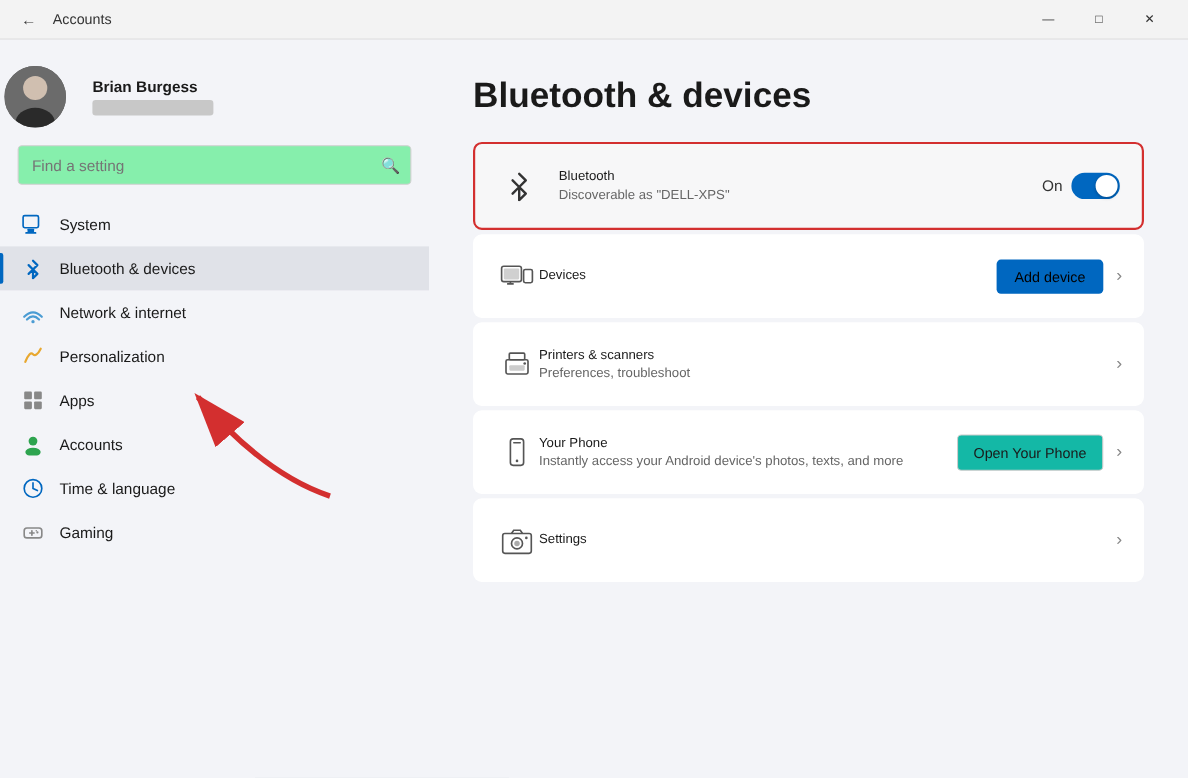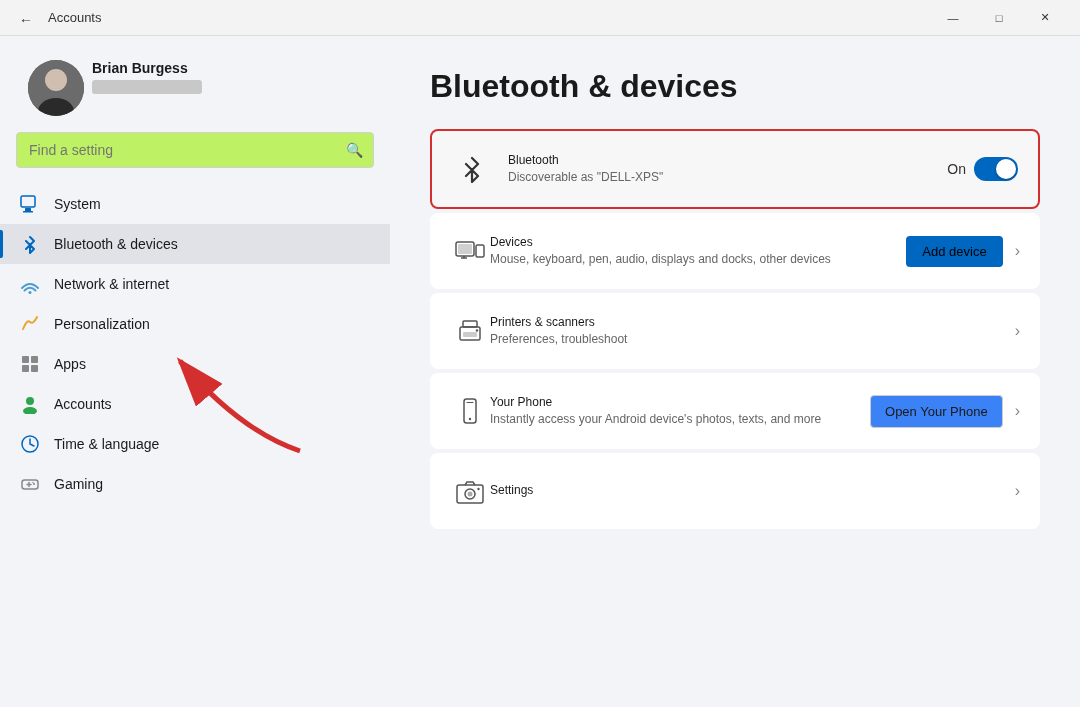--- a/index.html
+++ b/index.html
@@ -57,23 +57,23 @@
       background: #f3f4f8;
       display: flex;
       flex-direction: column;
       padding: 16px 0 16px 0;
       flex-shrink: 0;
       overflow-y: auto;
     }
 
     .user-section {
       display: flex;
-      align-items: flex-start;
-      gap: 8px;
-      padding: 8px 20px 16px 28px;
+      align-items: center;
+      gap: 24px;
+      padding: 8px 20px 16px 4px;
     }
     .avatar {
       width: 56px; height: 56px;
       border-radius: 50%;
       background: #555;
       overflow: hidden;
       flex-shrink: 0;
       display: flex; align-items: center; justify-content: center;
     }
     .avatar svg { width: 56px; height: 56px; }
@@ -87,21 +87,21 @@
 
     .search-box {
       margin: 0 16px 16px 16px;
       position: relative;
     }
     .search-input {
       width: 100%;
       height: 36px;
       border-radius: 4px;
       border: 1px solid #d0d0d0;
-      background: #bef264;
+      background: #86efac;
       padding: 0 36px 0 12px;
       font-size: 14px;
       color: #555;
       outline: none;
     }
     .search-icon-wrap {
       position: absolute;
       right: 10px; top: 50%;
       transform: translateY(-50%);
       color: #555;
@@ -252,21 +252,21 @@
     }
 
     
     .chevron {
       color: #888;
       font-size: 16px;
     }
 
     
     .open-phone-btn {
-      background: #3b82f6;
+      background: #14b8a6;
       color: #1a1a1a;
       border: 1px solid #ccc;
       border-radius: 4px;
       padding: 8px 14px;
       font-size: 13px;
       cursor: pointer;
       white-space: nowrap;
     }
 
     
@@ -444,21 +444,20 @@
           <svg width="32" height="32" viewBox="0 0 32 32" fill="none">
             <rect x="2" y="7" width="18" height="14" rx="2" stroke="#555" stroke-width="1.5" fill="none"></rect>
             <rect x="4" y="9" width="14" height="10" rx="1" fill="#d0d0d0"></rect>
             <rect x="22" y="10" width="8" height="12" rx="1.5" stroke="#555" stroke-width="1.5" fill="none"></rect>
             <line x1="10" y1="21" x2="10" y2="23" stroke="#555" stroke-width="1.5"></line>
             <line x1="7" y1="23" x2="13" y2="23" stroke="#555" stroke-width="1.5"></line>
           </svg>
         </div>
         <div class="setting-text">
           <div class="setting-label">Devices</div>
-          <div class="setting-desc">Mouse, keyboard, pen, audio, displays and docks, other devices</div>
         </div>
         <div class="setting-action">
           <button class="add-device-btn">Add device</button>
           <span class="chevron">›</span>
         </div>
       </div>
     </div>
 
     <div class="setting-card">
       <div class="setting-row">

